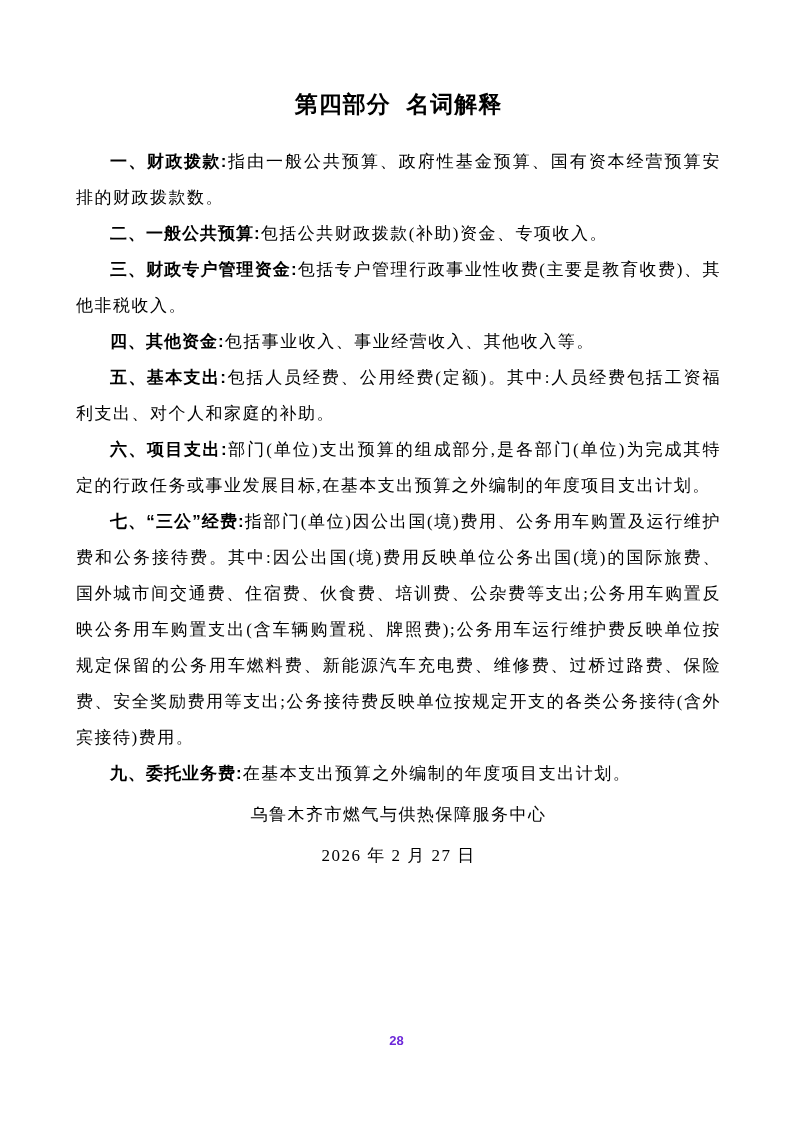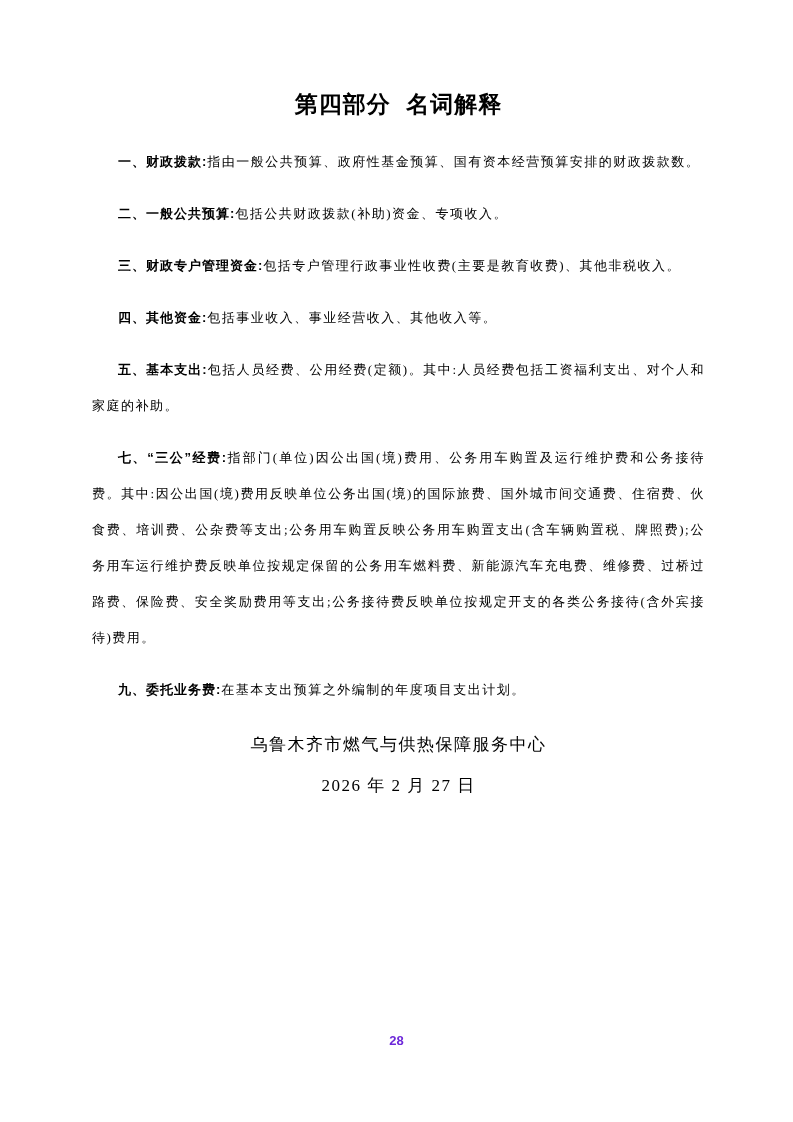--- a/index.html
+++ b/index.html
@@ -23,22 +23,22 @@
     margin: 0 0 24px 0;
     text-align: center;
     font-family: "Liberation Sans", "DejaVu Sans", sans-serif;
     font-size: 23px;
     font-weight: 700;
     word-spacing: 0.35em;
     letter-spacing: 1px;
     line-height: 32px;
   }
   .para {
-    margin: 16px;
-    font-size: 13px;
+    margin: 0;
+    font-size: 17px;
     line-height: 36px;
     text-align: justify;
     text-indent: 2em;
     letter-spacing: 1.5px;
   }
   .term {
     font-family: "Liberation Sans", "DejaVu Sans", sans-serif;
     font-weight: 700;
     letter-spacing: 1px;
   }
@@ -77,20 +77,21 @@
   <p class="para"><span class="term">一、财政拨款:</span><span class="def">指由一般公共预算、政府性基金预算、国有资本经营预算安排的财政拨款数。</span></p>
 
   <p class="para"><span class="term">二、一般公共预算:</span><span class="def">包括公共财政拨款(补助)资金、专项收入。</span></p>
 
   <p class="para"><span class="term">三、财政专户管理资金:</span><span class="def">包括专户管理行政事业性收费(主要是教育收费)、其他非税收入。</span></p>
 
   <p class="para"><span class="term">四、其他资金:</span><span class="def">包括事业收入、事业经营收入、其他收入等。</span></p>
 
   <p class="para"><span class="term">五、基本支出:</span><span class="def">包括人员经费、公用经费(定额)。其中:人员经费包括工资福利支出、对个人和家庭的补助。</span></p>
 
+  <p class="para"><span class="term">六、项目支出:</span><span class="def">部门(单位)支出预算的组成部分,是各部门(单位)为完成其特定的行政任务或事业发展目标,在基本支出预算之外编制的年度项目支出计划。</span></p>
 
   <p class="para"><span class="term">七、“三公”经费:</span><span class="def">指部门(单位)因公出国(境)费用、公务用车购置及运行维护费和公务接待费。其中:因公出国(境)费用反映单位公务出国(境)的国际旅费、国外城市间交通费、住宿费、伙食费、培训费、公杂费等支出;公务用车购置反映公务用车购置支出(含车辆购置税、牌照费);公务用车运行维护费反映单位按规定保留的公务用车燃料费、新能源汽车充电费、维修费、过桥过路费、保险费、安全奖励费用等支出;公务接待费反映单位按规定开支的各类公务接待(含外宾接待)费用。</span></p>
 
 
   <p class="para"><span class="term">九、委托业务费:</span><span class="def">在基本支出预算之外编制的年度项目支出计划。</span></p>
 
   <div class="sig-block">
     <p class="sig-line">乌鲁木齐市燃气与供热保障服务中心</p>
     <p class="sig-line">2026 年 2 月 27 日</p>
   </div>

